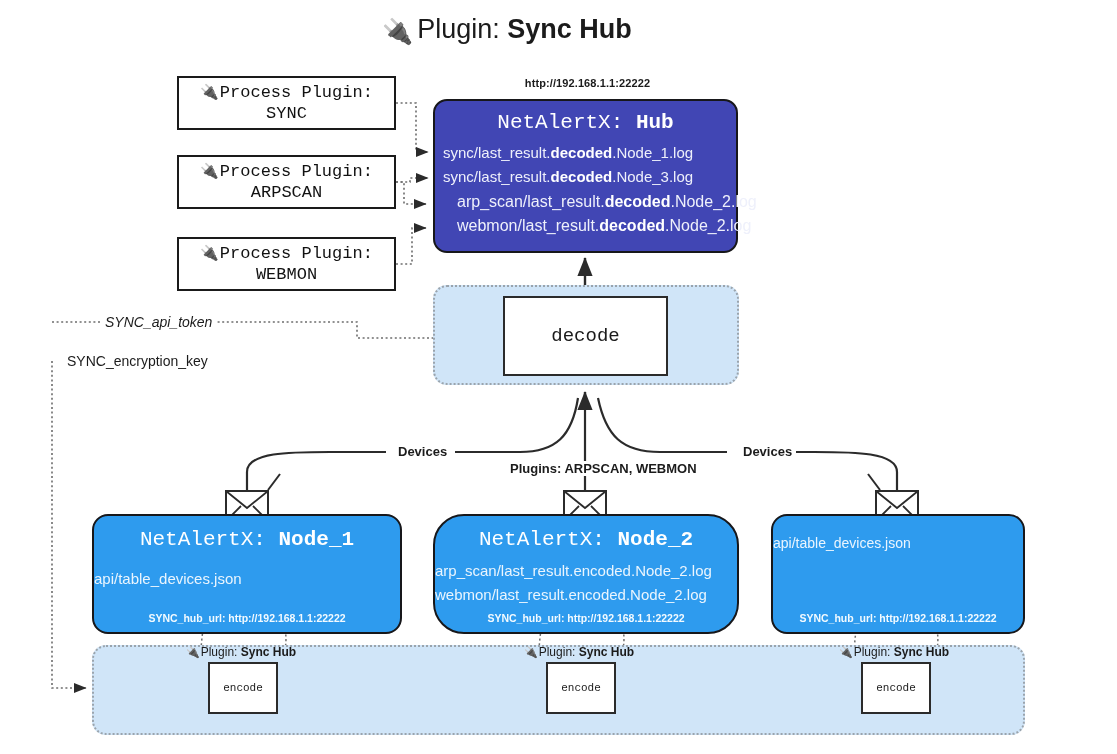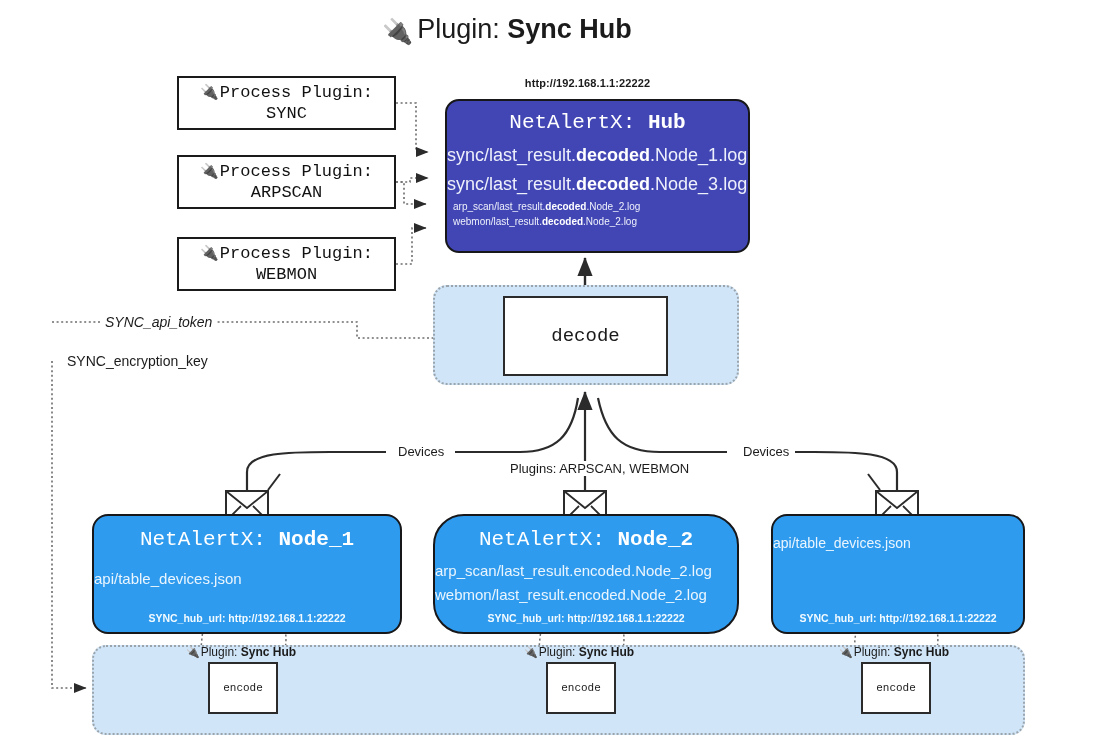--- a/index.html
+++ b/index.html
@@ -33,33 +33,33 @@
   #proc1{left:177px;top:155px;}
   #proc2{left:177px;top:237px;}
 
   
   #hub-url{
     position:absolute;left:425px;top:77px;width:325px;text-align:center;
     font-size:11px;font-weight:bold;color:#1b1b1b;letter-spacing:.1px;
   }
   #hub{
     position:absolute;left:433px;top:99px;width:305px;height:154px;
-    background:#4146b4;border:2.5px solid #17171a;border-radius:14px;box-sizing:border-box;margin-left:12px;
+    background:#4146b4;border:2.5px solid #17171a;border-radius:14px;box-sizing:border-box;
   }
   #hub .hub-title{
     text-align:center;margin-top:10px;font-size:21px;color:#ffffff;
     font-family:"Liberation Mono","DejaVu Sans Mono",monospace;white-space:nowrap;
   }
   #hub .hub-title .b{font-weight:bold;}
   #hub .logs{margin-top:7px;}
   #hub .logline{
-    color:#eef0fb;font-size:18px;white-space:nowrap;line-height:1.62;
-    padding-left:0;
-  }
-  #hub .logline.wide{padding-left:6px;font-size:10px;line-height:1.5;}
+    color:#eef0fb;font-size:15px;white-space:nowrap;line-height:1.62;
+    padding-left:8px;
+  }
+  #hub .logline.wide{padding-left:22px;font-size:16px;line-height:1.5;}
   #hub .logline .b{font-weight:bold;color:#ffffff;}
 
   
   #decode-zone{
     position:absolute;left:433px;top:285px;width:306px;height:100px;
     background:#d0e5f8;border:2px dotted #9aa4ad;border-radius:14px;box-sizing:border-box;
   }
   #decode-box{
     position:absolute;left:503px;top:296px;width:165px;height:80px;
     background:#ffffff;border:2px solid #2b2b2b;box-sizing:border-box;
@@ -71,21 +71,21 @@
   .keylabel{
     position:absolute;font-size:14px;color:#1b1b1b;background:#ffffff;
     padding:0 5px;white-space:nowrap;
   }
   #k-api{left:100px;top:314px;font-style:italic;}
   #k-enc{left:62px;top:353px;}
 
   
   .elabel{
     position:absolute;font-size:13px;color:#1b1b1b;background:#ffffff;
-    padding:0 4px;white-space:nowrap;
+    padding:0 4px;white-space:nowrap;font-weight:bold;
   }
   #lbl-dev-l{left:394px;top:444px;}
   #lbl-plugins{left:506px;top:461px;}
   #lbl-dev-r{left:739px;top:444px;}
 
   
   .node{
     position:absolute;border:2.5px solid #17171a;border-radius:16px;box-sizing:border-box;
     background:#2e9bee;
   }

